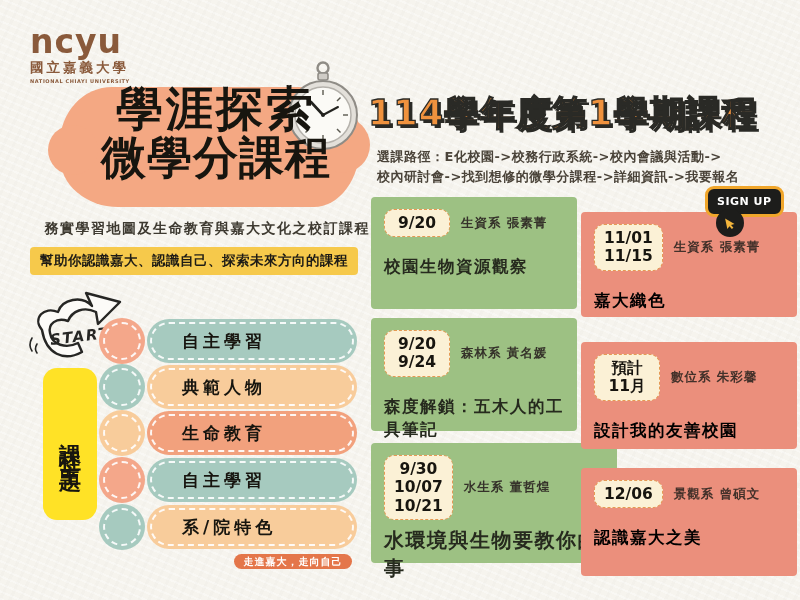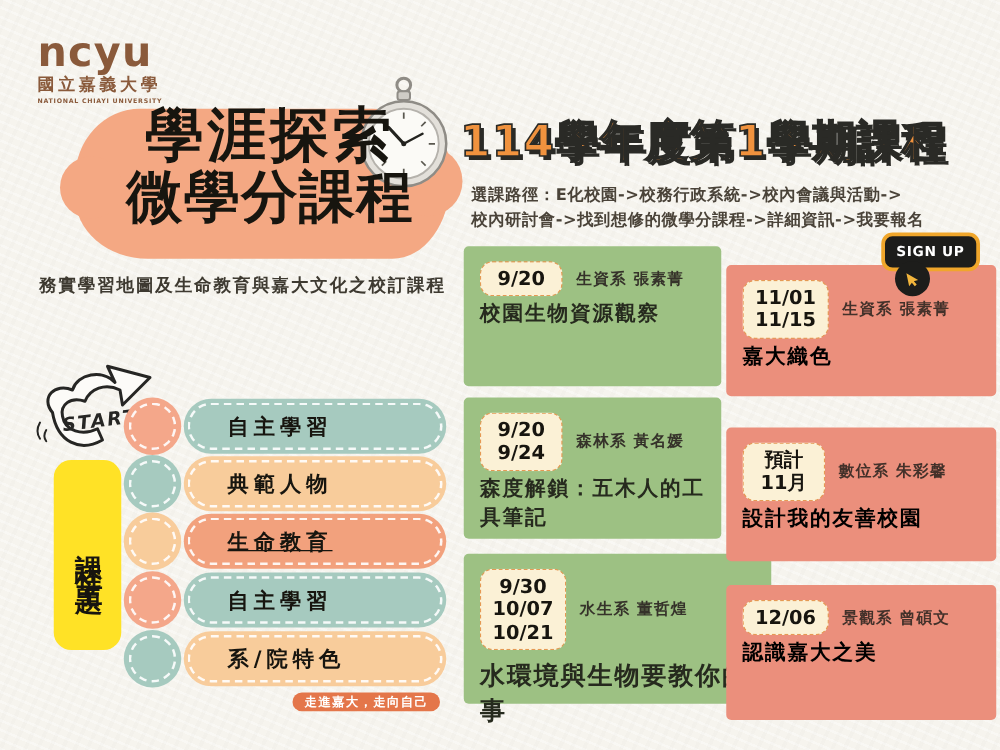--- a/index.html
+++ b/index.html
@@ -35,21 +35,21 @@
   .watch { position:absolute; left:286px; top:60px; z-index:2; }
   .hero-title {
     position:absolute; left:56px; top:84px; width:320px; z-index:3;
     text-align:center; color:#17150f; font-weight:900; line-height:1.06;
   }
   .hero-title .l1 { font-size:47px; letter-spacing:3px; }
   .hero-title .l2 { font-size:45px; letter-spacing:1px; }
 
   .hero-sub {
     position:absolute; left:18px; top:220px; width:352px;
-    text-align:center; font-size:14px; font-weight:800; color:#3e3a31; letter-spacing:1.5px;
+    text-align:right; font-size:14px; font-weight:800; color:#3e3a31; letter-spacing:1.5px;
   }
   .hero-highlight {
     position:absolute; left:30px; top:247px; width:328px; height:28px;
     background:#f6c94b; border-radius:4px;
     display:flex; align-items:center; justify-content:center;
     font-size:13.5px; font-weight:800; color:#1e1c16; letter-spacing:0.5px;
   }
 
   
   .start-arrow { position:absolute; left:20px; top:286px; }
@@ -72,21 +72,21 @@
   .theme-circle.c-teal   { background:#a6cabf; box-shadow:0 0 0 4px #a6cabf; }
   .theme-circle.c-peach  { background:#f8cc9b; box-shadow:0 0 0 4px #f8cc9b; }
   .theme-pill {
     position:absolute; left:150px; width:204px; height:38px; border-radius:20px;
     border:2px dashed rgba(255,255,255,0.9);
     display:flex; align-items:center; padding-left:30px;
     font-size:17px; font-weight:900; color:#17150f; letter-spacing:4px;
   }
   .theme-pill.p-teal   { background:#a6cabf; box-shadow:0 0 0 3px #a6cabf; }
   .theme-pill.p-peach  { background:#f8cc9b; box-shadow:0 0 0 3px #f8cc9b; }
-  .theme-pill.p-salmon { background:#f2a17d; box-shadow:0 0 0 3px #f2a17d;text-decoration:underline; }
+  .theme-pill.p-salmon { background:#f2a17d; box-shadow:0 0 0 3px #f2a17d; }
 
   .footer-pill {
     position:absolute; left:234px; top:554px; width:118px; height:15px;
     background:#e4764a; border-radius:12px;
     display:flex; align-items:center; justify-content:center;
     font-size:10px; font-weight:800; color:#fff; letter-spacing:1px;
   }
 
   
   .sem-title {
@@ -118,21 +118,21 @@
   .card-head { display:flex; align-items:center; gap:11px; }
   .date-badge {
     background:#fbf1d6; border:1.5px dashed #e59a54; border-radius:10px;
     padding:4px 9px; min-width:66px; text-align:center;
     font-size:15.5px; font-weight:800; color:#17150f; line-height:1.18;
   }
   .date-badge span { display:block; }
   .dept { font-size:12.5px; font-weight:800; color:#35322a; letter-spacing:1px; }
   .card.red .dept { color:#43312a; }
   .course-title {
-    margin-top:2px; font-size:16.5px; font-weight:900; color:#262a1e;
+    margin-top:18px; font-size:16.5px; font-weight:900; color:#262a1e;
     letter-spacing:1.5px; line-height:1.4;
   }
   .card.red .course-title { color:#000000; }
   .card.g3 .course-title { margin-top:6px; font-size:20px; }
 </style>
 </head>
 <body>
 
 <div class="stage">
 
@@ -163,20 +163,21 @@
     <line x1="37" y1="55" x2="52" y2="47" stroke="#23231f" stroke-width="2" stroke-linecap="round"></line>
     <circle cx="37" cy="55" r="2" fill="#23231f"></circle>
   </svg>
 
   <div class="hero-title">
     <div class="l1">學涯探索</div>
     <div class="l2">微學分課程</div>
   </div>
 
   <div class="hero-sub">務實學習地圖及生命教育與嘉大文化之校訂課程</div>
+  <div class="hero-highlight">幫助你認識嘉大、認識自己、探索未來方向的課程</div>
 
   <svg class="start-arrow" width="122" height="84" viewBox="0 0 122 84">
     <path d="M22 44 C12 32 24 20 38 26 C42 13 62 9 72 20 L66 7 L100 16 L78 38 L76 26 C64 20 52 25 48 35 C36 31 28 38 30 47 C32 59 46 63 58 57 L62 66 C44 76 26 68 22 44 Z" fill="#fcfbf8" stroke="#262624" stroke-width="2.4" stroke-linejoin="round"></path>
     <path d="M12 52 q-4 7 0 13 M17 58 q-3 5 0 9" fill="none" stroke="#262624" stroke-width="1.6" stroke-linecap="round"></path>
     <text class="start-text" x="30" y="56" font-size="15" fill="#262624" transform="rotate(-7 55 52)" letter-spacing="1.5">START</text>
   </svg>
 
   <div class="theme-heading">課程主題</div>
 
   <div class="theme-circle c-salmon" style="top:322px"></div>

